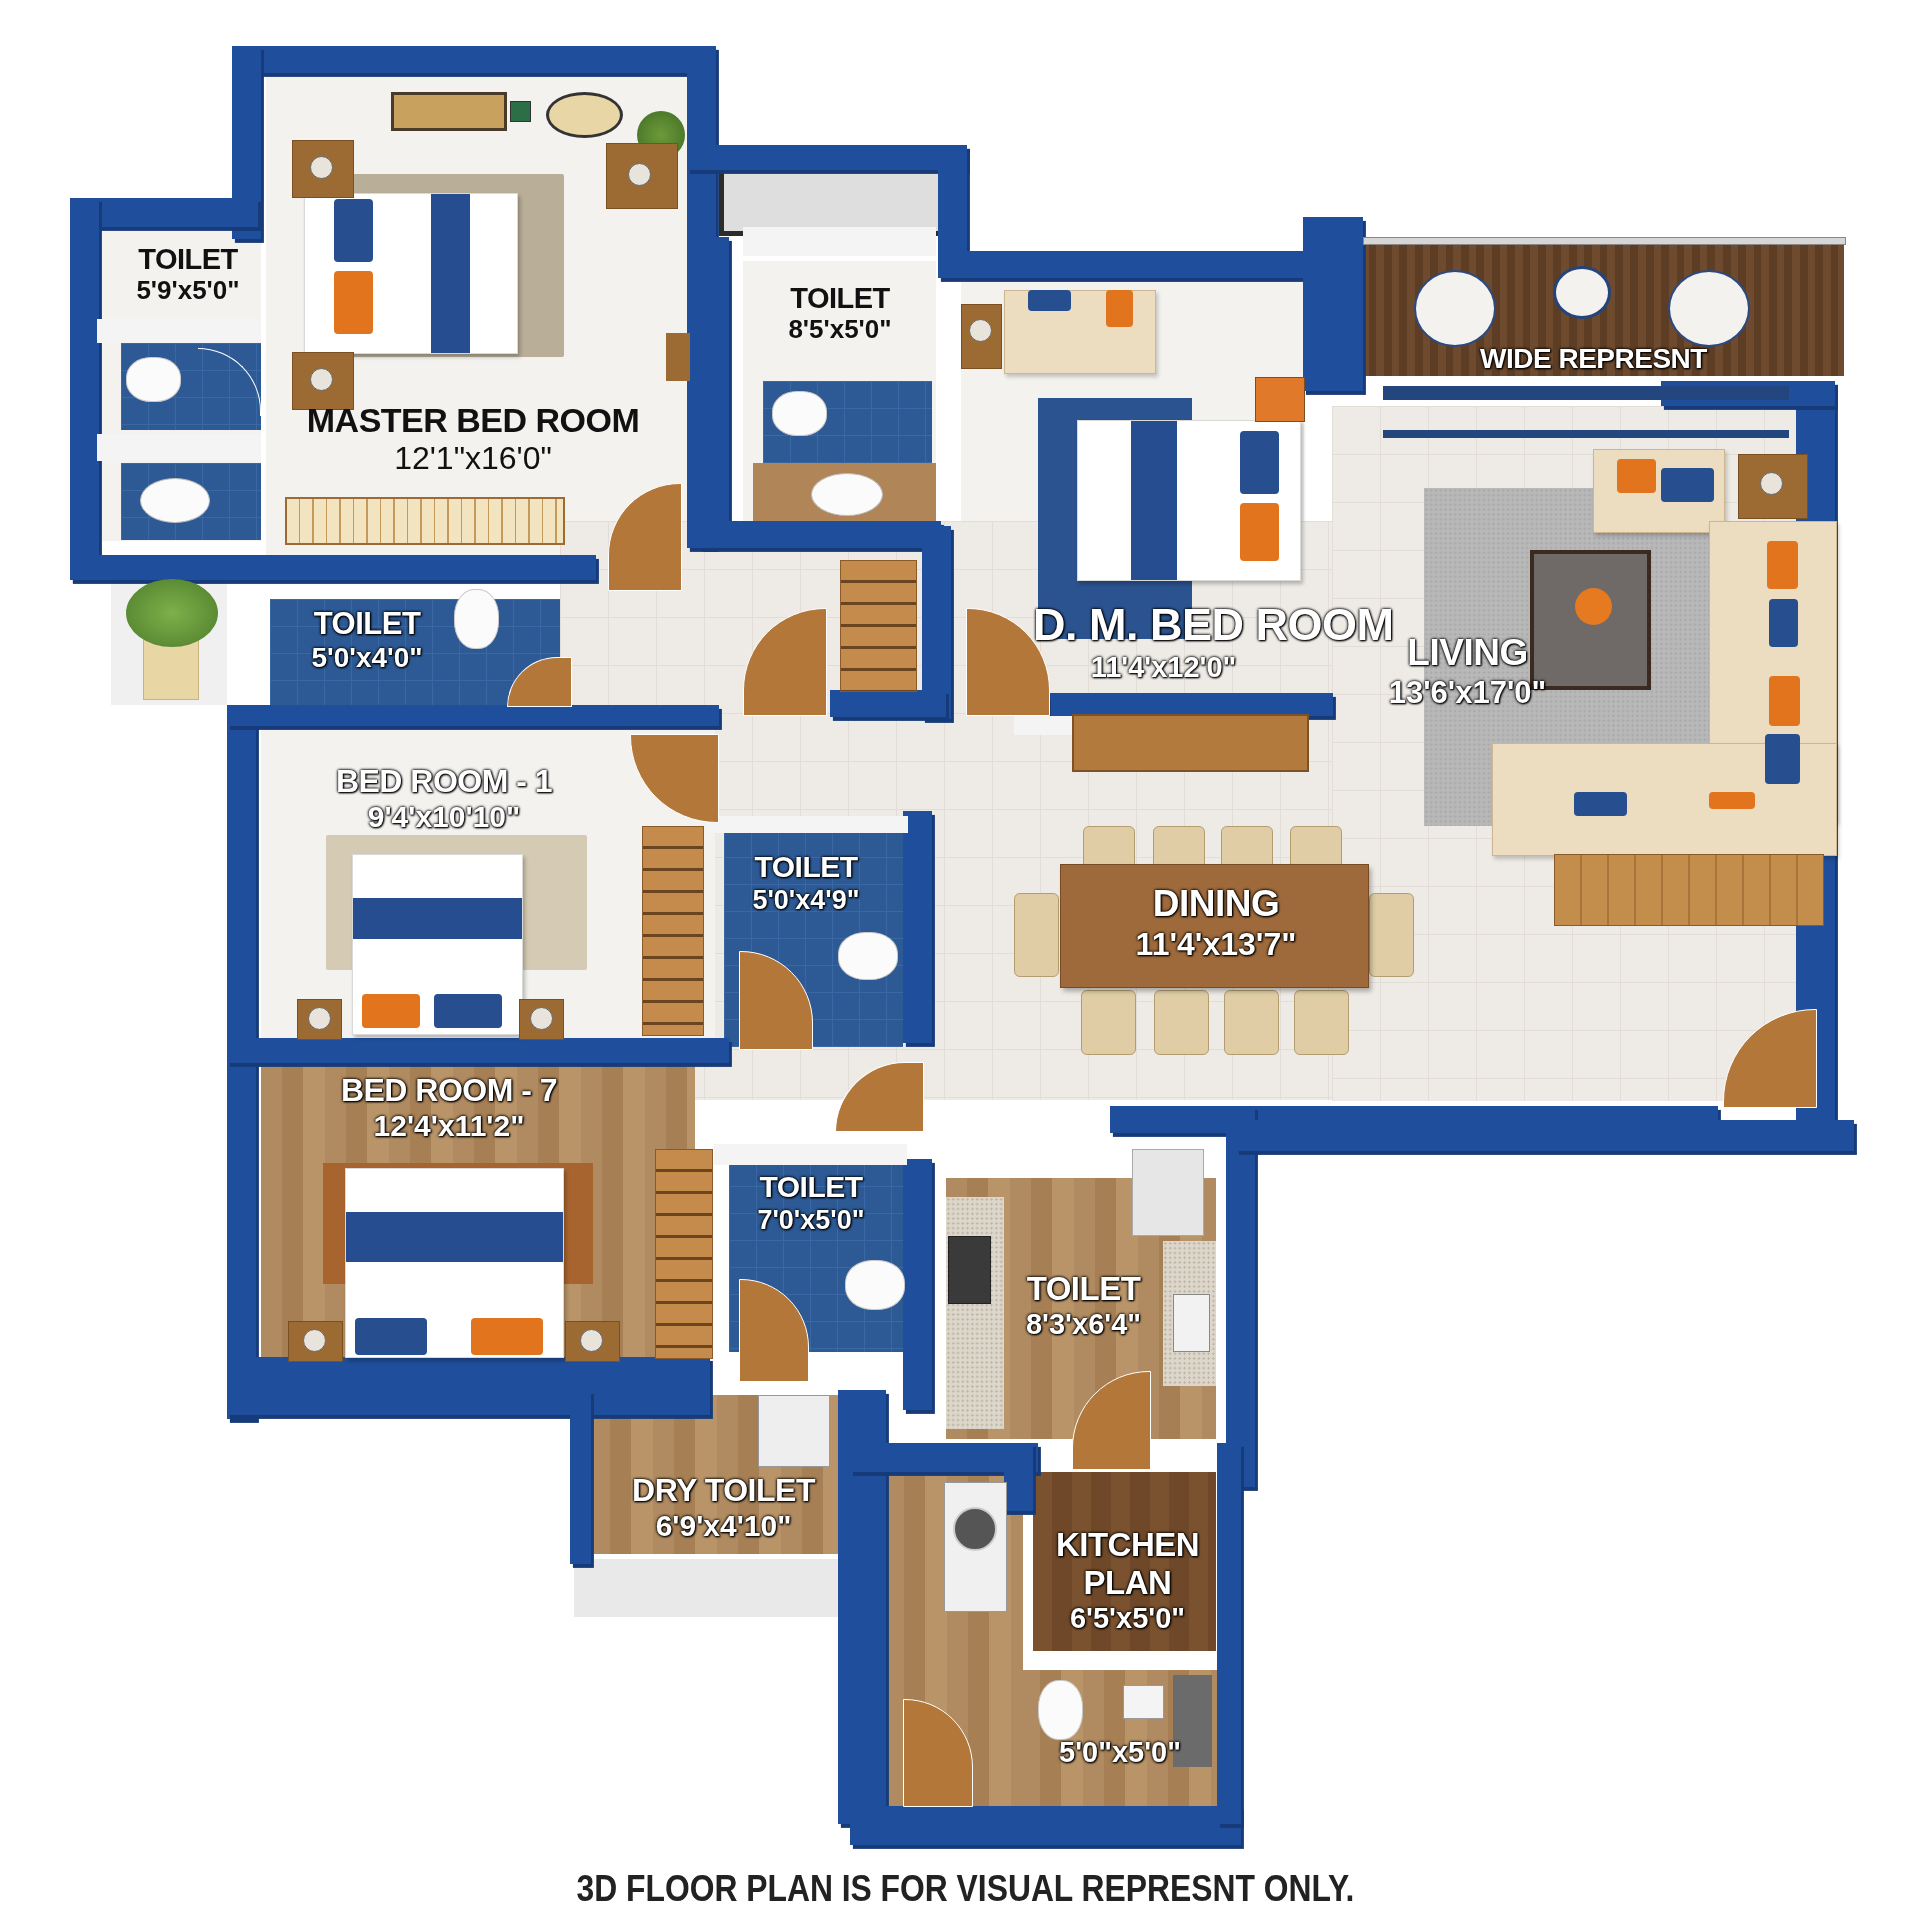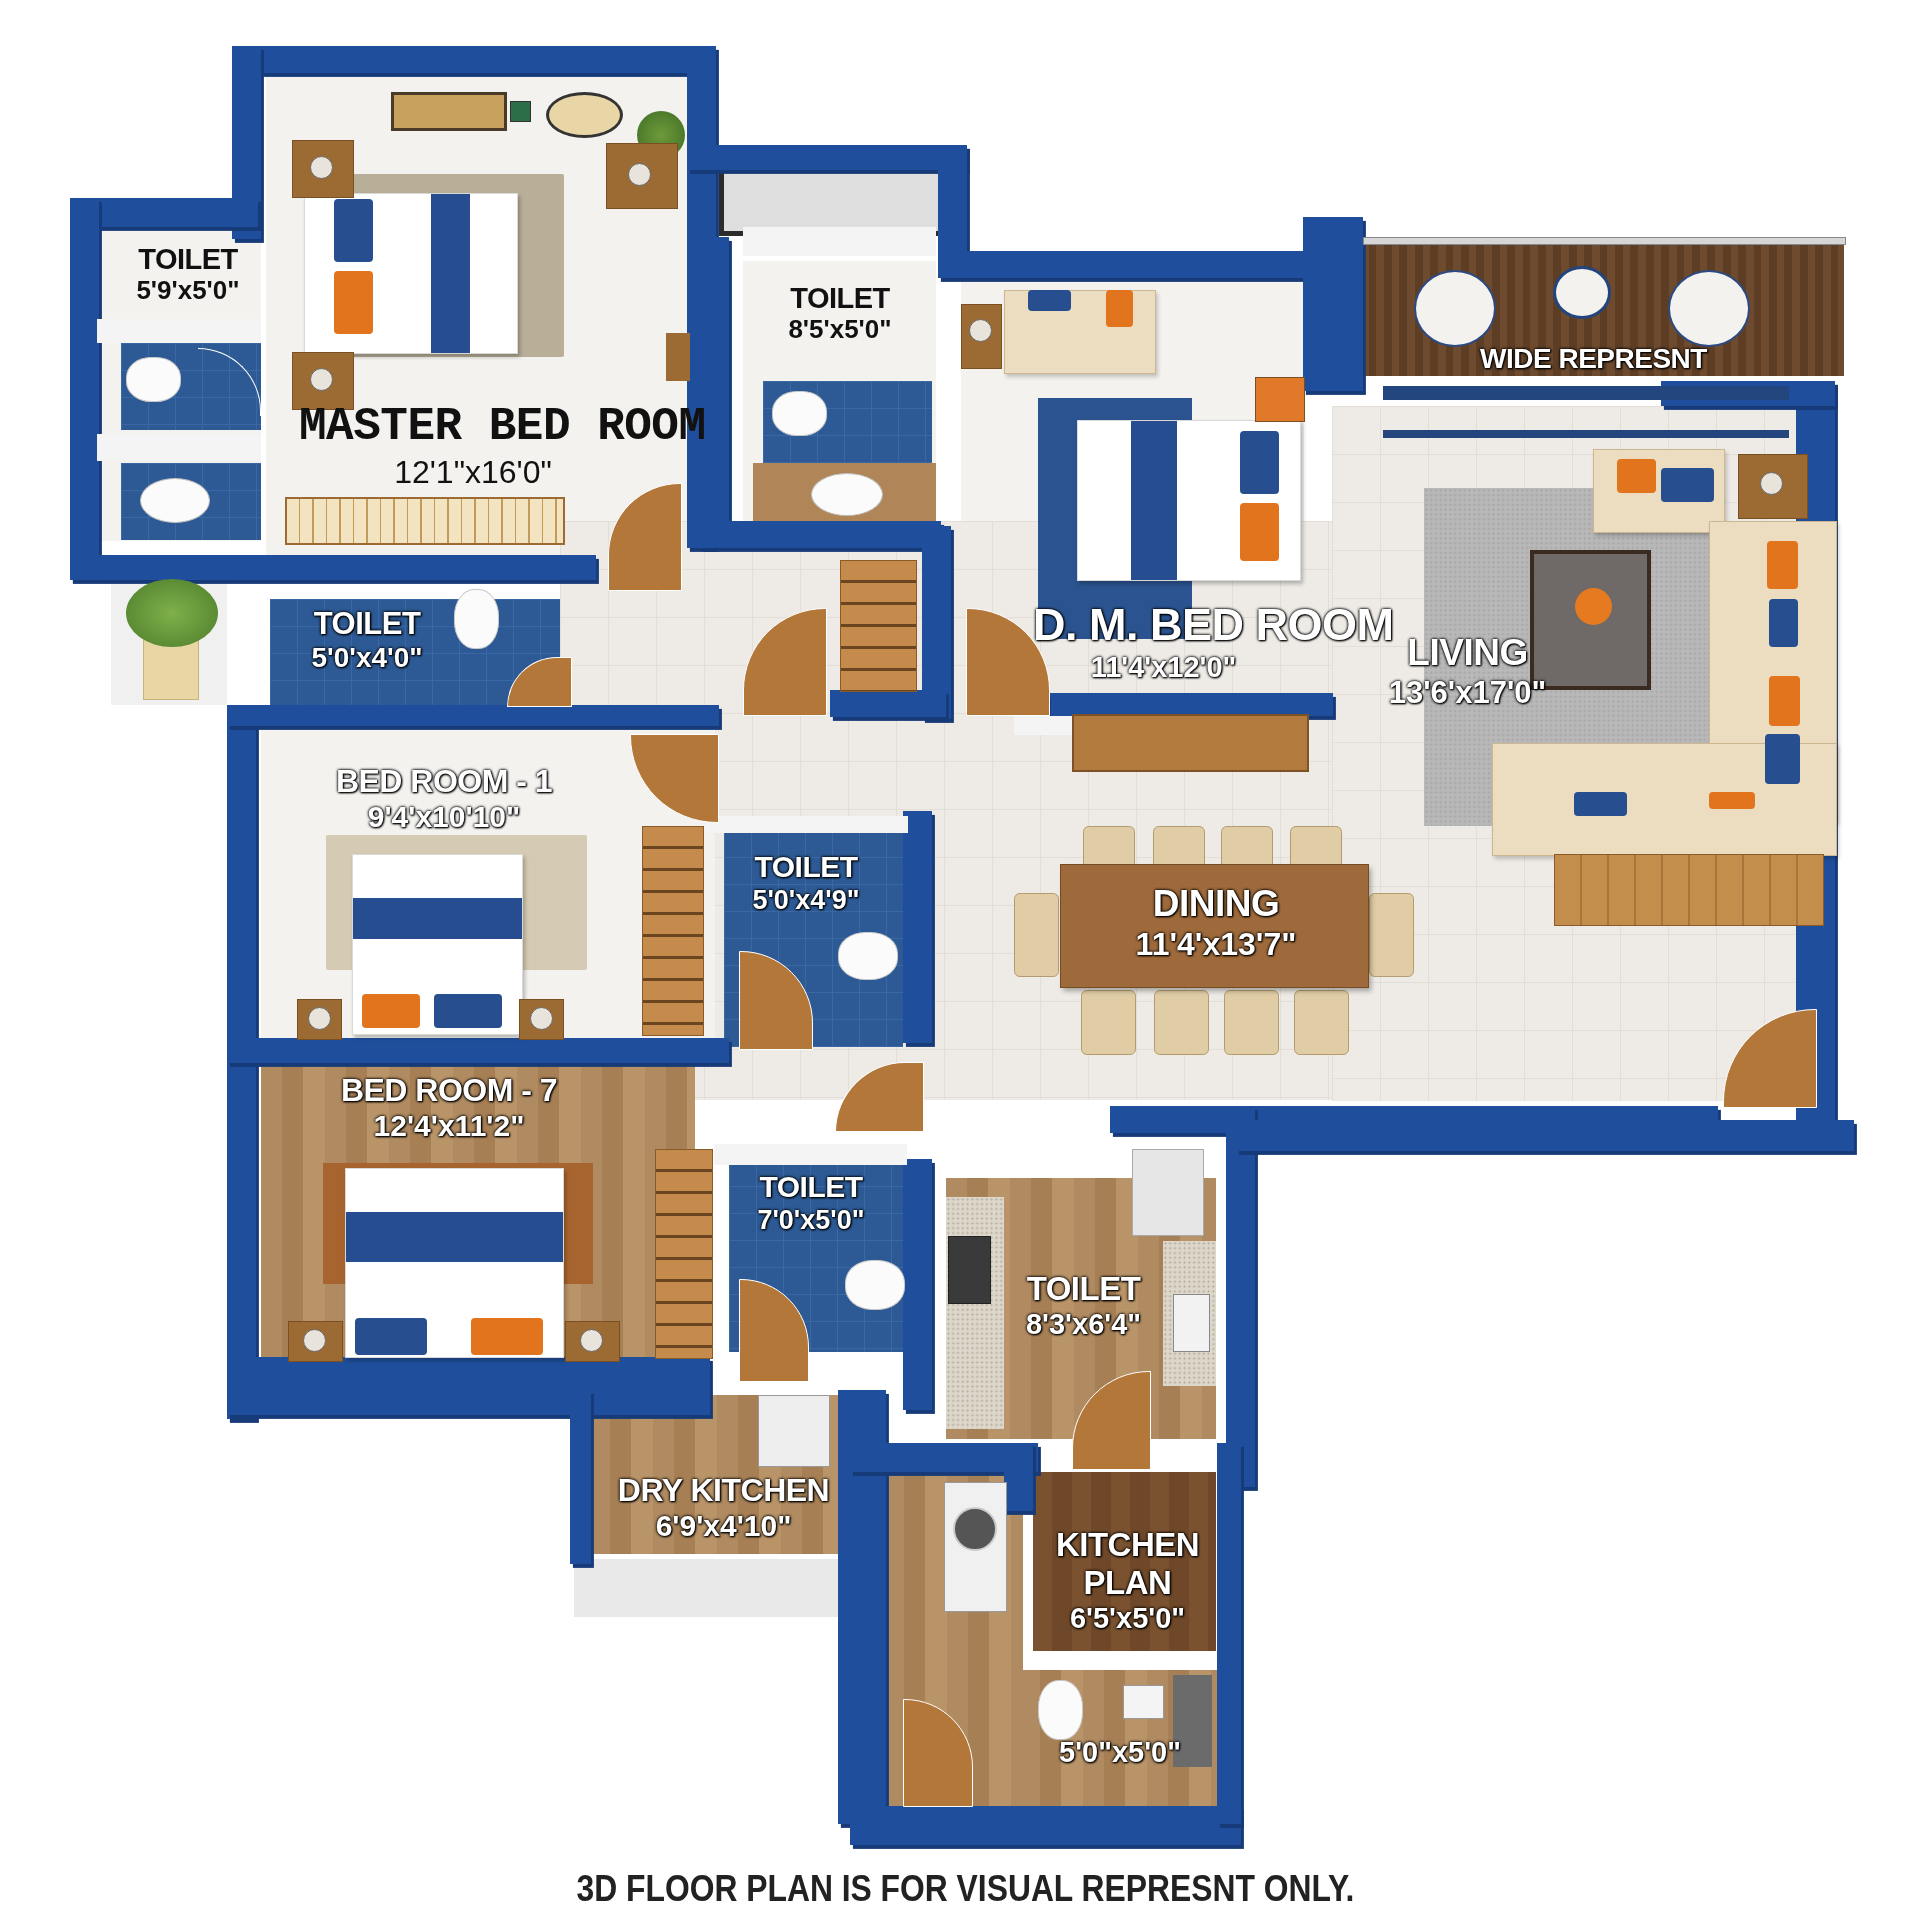--- a/index.html
+++ b/index.html
@@ -144,21 +144,21 @@
 
   <div class="toilet-seat" style="left:126px;top:357px;width:53px;height:43px;"></div>
   <div class="sink" style="left:140px;top:478px;width:68px;height:43px;"></div>
   <div class="abs" style="left:198px;top:348px;width:63px;height:68px;border-top-right-radius:63px;border-top:1.9px solid #fff;border-right:1.9px solid #fff;"></div>
 
   <div class="label label-dark" style="left:106px;top:243px;width:164px;">
     <span class="lbl-name" style="font-size:29px;">TOILET</span>
     <span class="lbl-dim" style="font-size:26px;">5'9'x5'0"</span>
   </div>
   <div class="label label-dark" style="left:299px;top:401px;width:348px;">
-    <span class="lbl-name" style="font-size:46px;font-family:Liberation Mono, monospace;">MASTER BED ROOM</span>
+    <span class="lbl-name" style="font-size:34px;">MASTER BED ROOM</span>
     <span class="lbl-dim" style="font-size:32px;font-weight:normal;">12'1"x16'0"</span>
   </div>
 
   <div class="abs" style="left:143px;top:637px;width:56px;height:63px;background:#e8d6a4;border:1.9px solid #c9b37d;"></div>
   <div class="abs" style="left:126px;top:579px;width:92px;height:68px;border-radius:50%;background:radial-gradient(#7fb04a,#4c7d2b);"></div>
 
   <div class="toilet-seat" style="left:772px;top:391px;width:53px;height:43px;"></div>
   <div class="sink" style="left:811px;top:473px;width:70px;height:41px;"></div>
   <div class="label label-dark" style="left:763px;top:282px;width:154px;">
     <span class="lbl-name" style="font-size:29px;">TOILET</span>
@@ -303,21 +303,21 @@
   <div class="abs" style="left:1163px;top:1241px;width:53px;height:145px;background:#dcd6cb;background-image:radial-gradient(#bfb6a5 1px,transparent 1px);background-size:4.8px 4.8px;"></div>
   <div class="abs" style="left:1173px;top:1294px;width:37px;height:58px;background:#f2f2f2;border:1.9px solid #888;"></div>
   <div class="door" style="left:1072px;top:1371px;width:77px;height:97px;border-radius:77px 0 0 0;"></div>
   <div class="label label-light" style="left:999px;top:1270px;width:169px;">
     <span class="lbl-name" style="font-size:33px;">TOILET</span>
     <span class="lbl-dim" style="font-size:29px;">8'3'x6'4"</span>
   </div>
 
   <div class="abs" style="left:758px;top:1395px;width:72px;height:72px;background:#eeeeee;border:1.9px solid #999;"></div>
   <div class="label label-light" style="left:603px;top:1472px;width:241px;">
-    <span class="lbl-name" style="font-size:32px;">DRY KITCHEN</span>
+    <span class="lbl-name" style="font-size:32px;">DRY TOILET</span>
     <span class="lbl-dim" style="font-size:30px;">6'9'x4'10"</span>
   </div>
 
   <div class="abs" style="left:944px;top:1482px;width:63px;height:130px;background:#f0f0f0;border:1.9px solid #999;">
     <div class="abs" style="left:7.7px;top:24px;width:44px;height:44px;border-radius:50%;background:#555;border:2.9px solid #ccc;"></div>
   </div>
   <div class="door" style="left:903px;top:1699px;width:68px;height:106px;border-radius:0 68px 0 0;"></div>
   <div class="label label-light" style="left:1038px;top:1526px;width:179px;">
     <span class="lbl-name" style="font-size:33px;">KITCHEN</span>
     <span class="lbl-name" style="font-size:33px;">PLAN</span>

